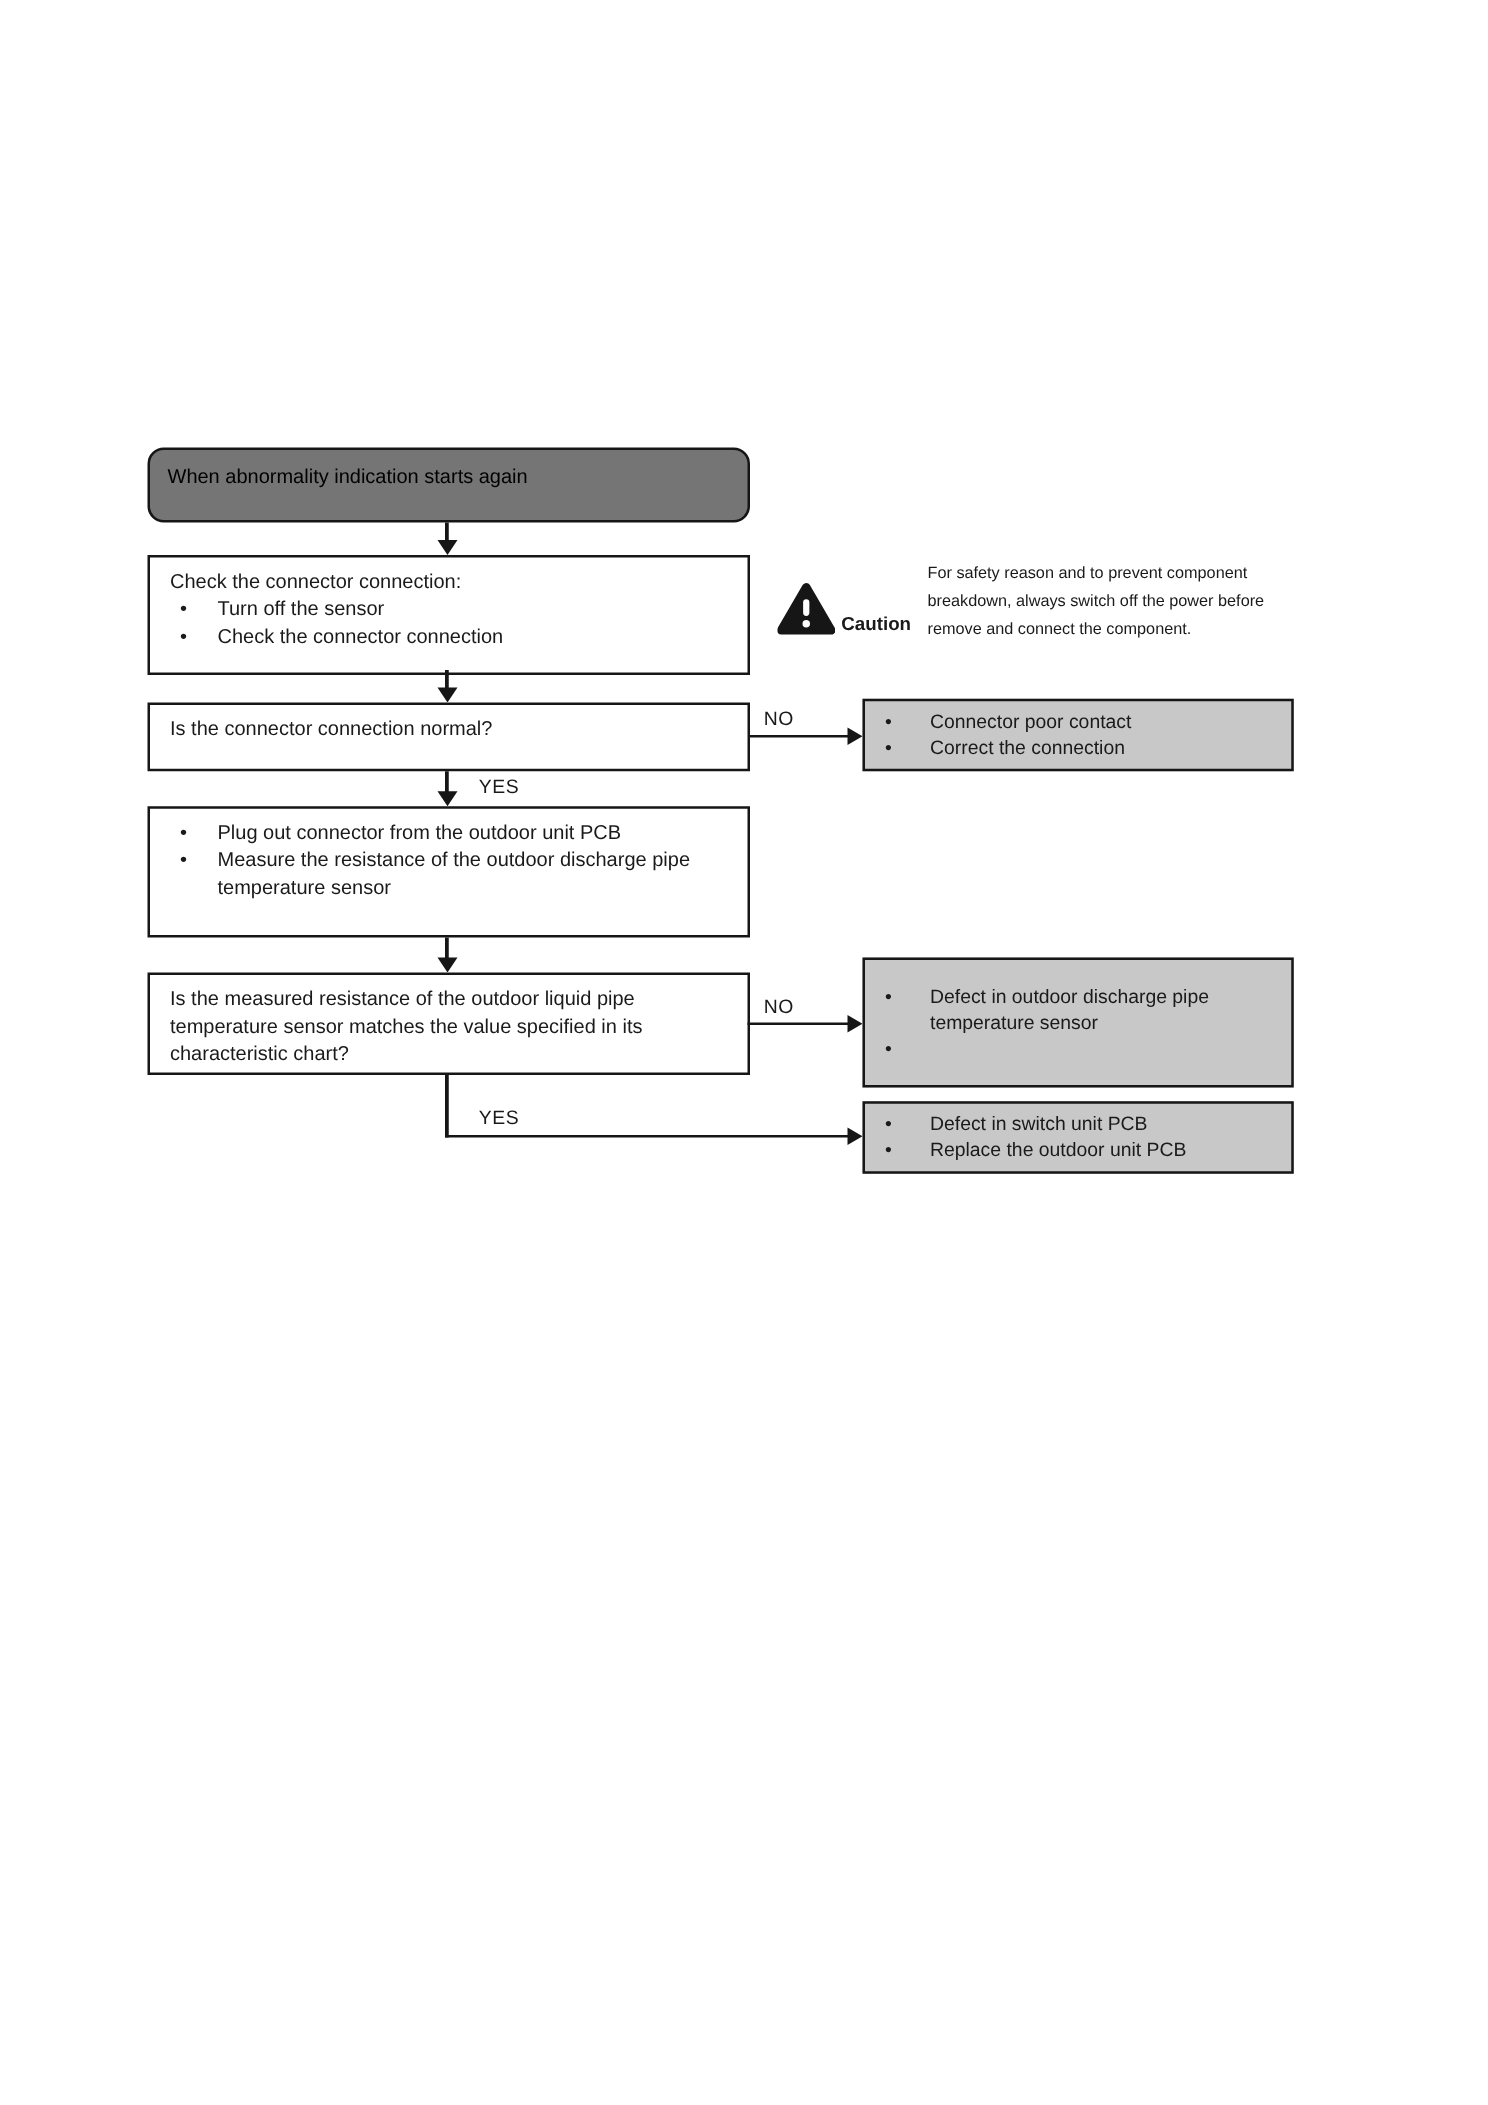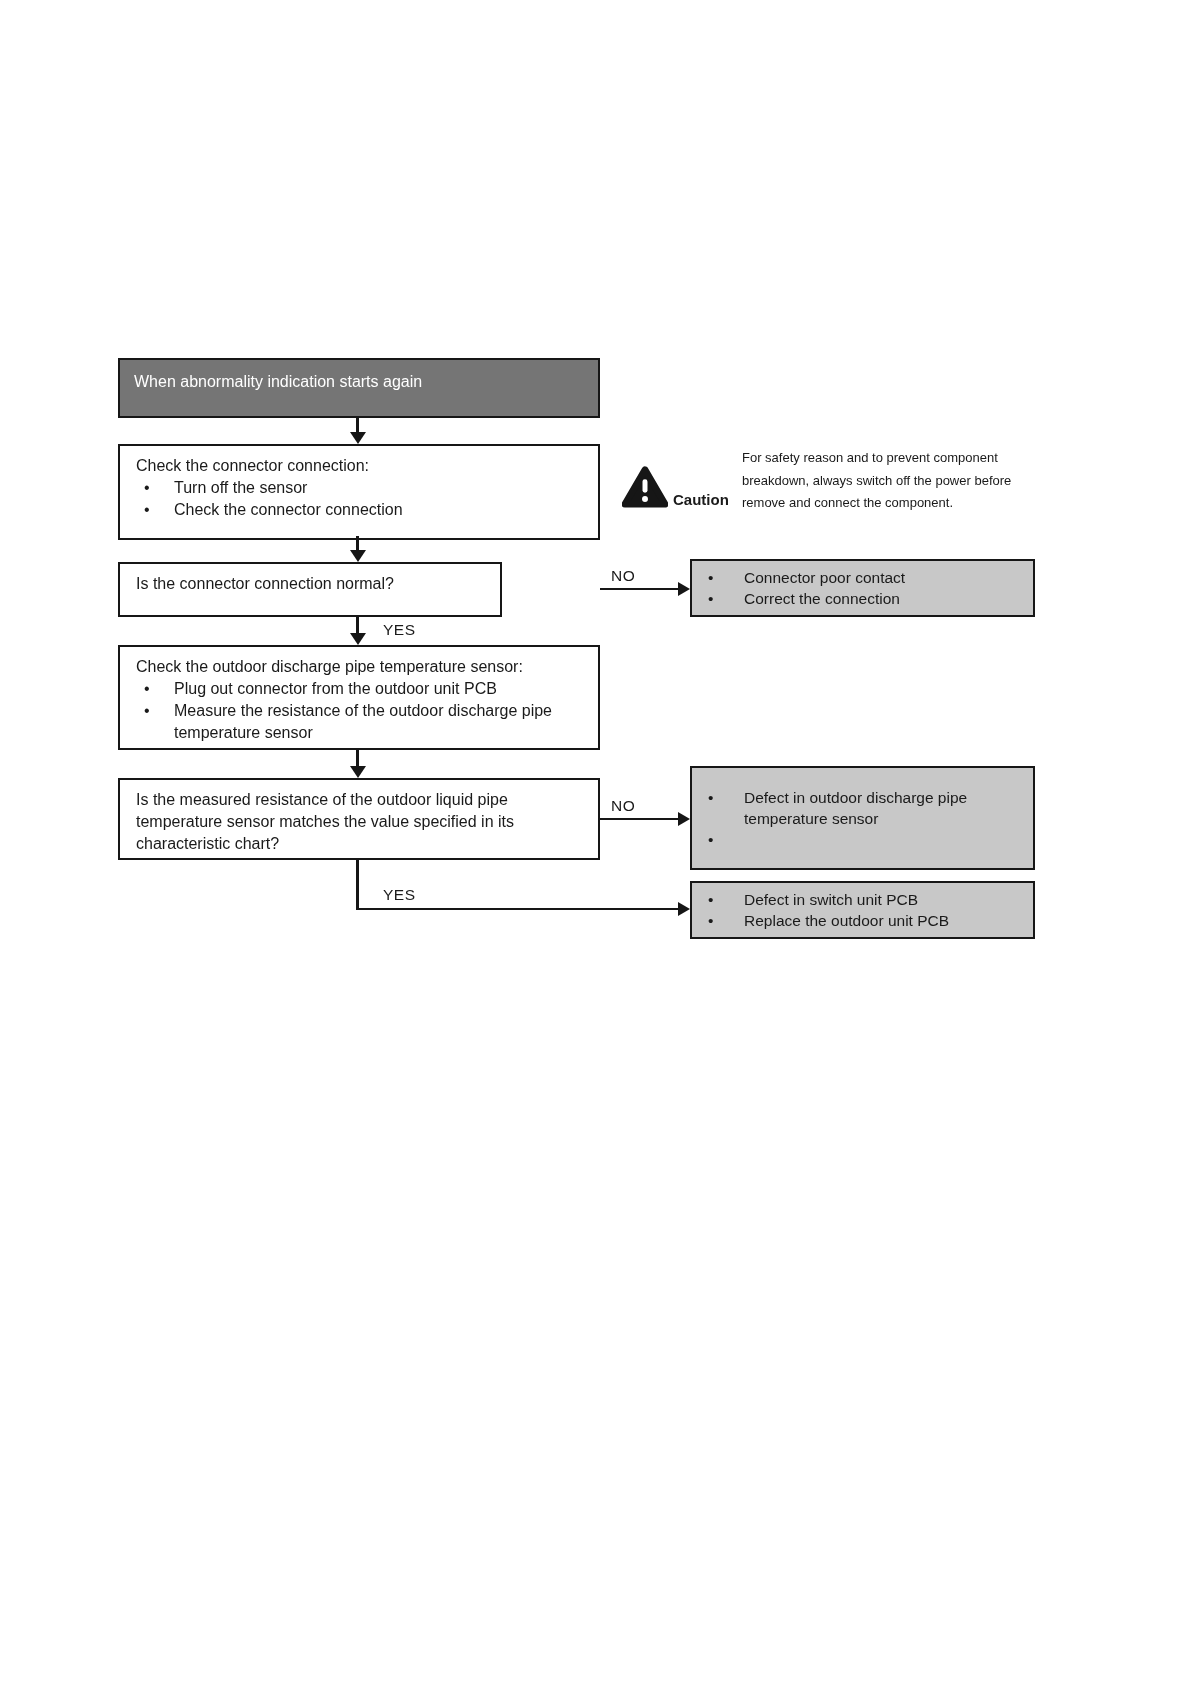--- a/index.html
+++ b/index.html
@@ -1,21 +1,21 @@
 <!DOCTYPE html>
 <html><head>
 <meta charset="utf-8">
 <style>
   html,body{margin:0;padding:0;background:#fff;}
   .page{
     position:relative;width:1190px;height:1684px;background:#ffffff;
     font-family:"Liberation Sans","DejaVu Sans",sans-serif;color:#1a1a1a;overflow:hidden;
   }
   .box{position:absolute;box-sizing:border-box;border:2px solid #161616;background:#ffffff;font-size:16px;line-height:22px;}
-  .box.dark{background:#757575;color:#ffffff;padding:11px 12px 0 14px;}
+  .box.dark{background:#757575;color:#000000;padding:11px 12px 0 14px;border-radius:13px;}
   .box.gray{background:#c8c8c8;display:flex;flex-direction:column;justify-content:center;font-size:15.5px;line-height:21px;}
   .box.white{padding:9px 10px 0 16px;}
   .q{padding-top:10px;}
   .brow{display:flex;align-items:flex-start;}
   .white .brow{padding-left:8px;}
   .marker{width:30px;flex:0 0 30px;}
   .gray .brow{padding-left:16px;}
   .gray .marker{width:36px;flex:0 0 36px;}
   .gray .btxt{width:282px;}
   .b4txt{width:420px;}
@@ -58,21 +58,21 @@
       <rect x="21.4" y="14" width="5.2" height="14" rx="2.6" fill="#ffffff"></rect>
       <circle cx="24" cy="34.5" r="3.1" fill="#ffffff"></circle>
     </svg>
     <span class="caution-label">Caution</span>
   </div>
   <div class="caution-txt">For safety reason and to prevent component breakdown, always switch off the power before remove and connect the component.</div>
 
   <div class="vline" style="left:356px;top:536px;height:15px;"></div>
   <div class="arrow-down" style="left:350px;top:550px;"></div>
 
-  <div class="box white q" style="left:118px;top:562px;width:384px;height:55px;">
+  <div class="box white q" style="left:118px;top:562px;width:482px;height:55px;">
     <span>Is the connector connection normal?</span>
   </div>
 
   <div class="lbl" style="left:611px;top:567px;">NO</div>
   <div class="hline" style="left:600px;top:588px;width:80px;"></div>
   <div class="arrow-right" style="left:678px;top:582px;"></div>
 
   <div class="box gray" style="left:690px;top:559px;width:345px;height:58px;">
     <div class="brow">
       <span class="marker">•</span>
@@ -82,21 +82,20 @@
       <span class="marker">•</span>
       <span>Correct the connection</span>
     </div>
   </div>
 
   <div class="lbl" style="left:383px;top:621px;">YES</div>
   <div class="vline" style="left:356px;top:617px;height:17px;"></div>
   <div class="arrow-down" style="left:350px;top:633px;"></div>
 
   <div class="box white" style="left:118px;top:645px;width:482px;height:105px;">
-    <div>Check the outdoor discharge pipe temperature sensor:</div>
     <div class="brow">
       <span class="marker">•</span>
       <span>Plug out connector from the outdoor unit PCB</span>
     </div>
     <div class="brow">
       <span class="marker">•</span>
       <span class="b4txt">Measure the resistance of the outdoor discharge pipe temperature sensor</span>
     </div>
   </div>
 

